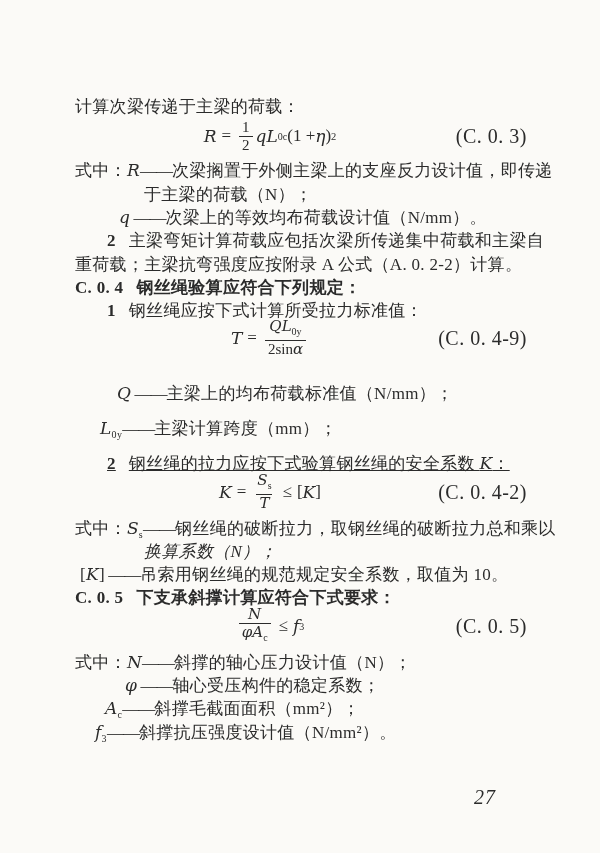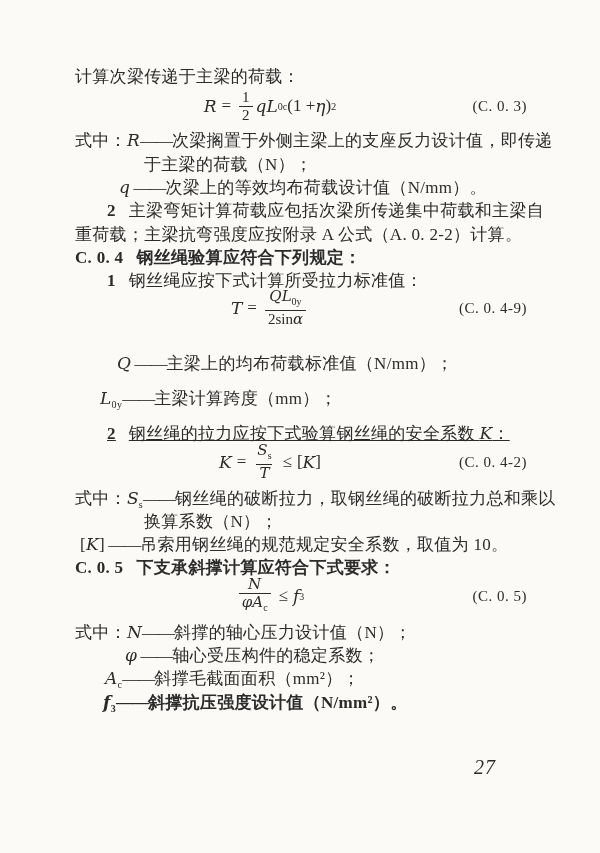--- a/index.html
+++ b/index.html
@@ -4,21 +4,21 @@
 <style>
   html,body { margin:0; padding:0; }
   body {
     width:600px; height:853px;
     background:#fbfaf7;
     font-family:"Liberation Serif","DejaVu Serif",serif;
     color:#2b2b2b;
     position:relative;
     overflow:hidden;
   }
-  .page { position:absolute; inset:0; }
+  .page { position:absolute; inset:0;margin-top:30px; }
   .line {
     position:absolute;
     font-size:17px;
     line-height:21px;
     white-space:nowrap;
     letter-spacing:0.3px;
   }
   .v { font-style:italic; font-family:"DejaVu Serif","Liberation Serif",serif; }
   .num {
     font-weight:700;
@@ -40,21 +40,21 @@
   .frac {
     display:inline-flex; flex-direction:column; align-items:center;
     vertical-align:middle; margin:0 3px;
   }
   .fnum, .fden {
     display:block; font-size:15px; line-height:17px; padding:0 3px; text-align:center;
   }
   .fden { border-top:1.2px solid #2b2b2b; }
   .flabel {
     position:absolute; right:-62px; top:50%; transform:translateY(-50%);
-    font-size:15px; letter-spacing:0.5px;
+    font-size:20px; letter-spacing:0.5px;
   }
   .op { margin:0 5px; }
   .pagenum {
     position:absolute; left:474px; top:756px;
     font-size:20px; font-style:italic; letter-spacing:1px;
   }
 </style>
 </head>
 <body>
 
@@ -142,21 +142,21 @@
       <span>[</span>
         <span class="v">K</span>
         <span>]</span>
     </span>
     <span class="flabel">(C. 0. 4-2)</span>
   </div>
 
   <div class="line" style="left:75px; top:488px;">
     <span>式中：</span><span class="v">S</span><sub class="s">s</sub><span class="dash">——</span><span>钢丝绳的破断拉力，取钢丝绳的破断拉力总和乘以</span>
   </div>
-  <div class="line" style="left:144px; top:511px;">
+  <div class="line" style="left:144px; top:511px;font-style:italic;">
     <span>换算系数（N）；</span>
   </div>
   <div class="line" style="left:80px; top:534px;">
     <span>[</span><span class="v">K</span><span>]</span><span class="dash"> ——</span><span>吊索用钢丝绳的规范规定安全系数，取值为 10。</span>
   </div>
 
   <div class="line bold" style="left:75px; top:557px;">
     <span class="num">C. 0. 5</span><span>下支承斜撑计算应符合下式要求：</span>
   </div>
 
@@ -175,19 +175,19 @@
 
   <div class="line" style="left:75px; top:622px;">
     <span>式中：</span><span class="v">N</span><span class="dash">——</span><span>斜撑的轴心压力设计值（N）；</span>
   </div>
   <div class="line" style="left:125px; top:645px;">
     <span class="v">φ</span><span class="dash"> ——</span><span>轴心受压构件的稳定系数；</span>
   </div>
   <div class="line" style="left:105px; top:668px;">
     <span class="v">A</span><sub class="s">c</sub><span class="dash">——</span><span>斜撑毛截面面积（mm²）；</span>
   </div>
-  <div class="line" style="left:103px; top:692px;font-weight:bold;">
+  <div class="line" style="left:95px; top:692px;">
     <span class="v">f</span><sub class="s">3</sub><span class="dash">——</span><span>斜撑抗压强度设计值（N/mm²）。</span>
   </div>
 
   <div class="pagenum">27</div>
 
 </div>
 
 </body></html>

